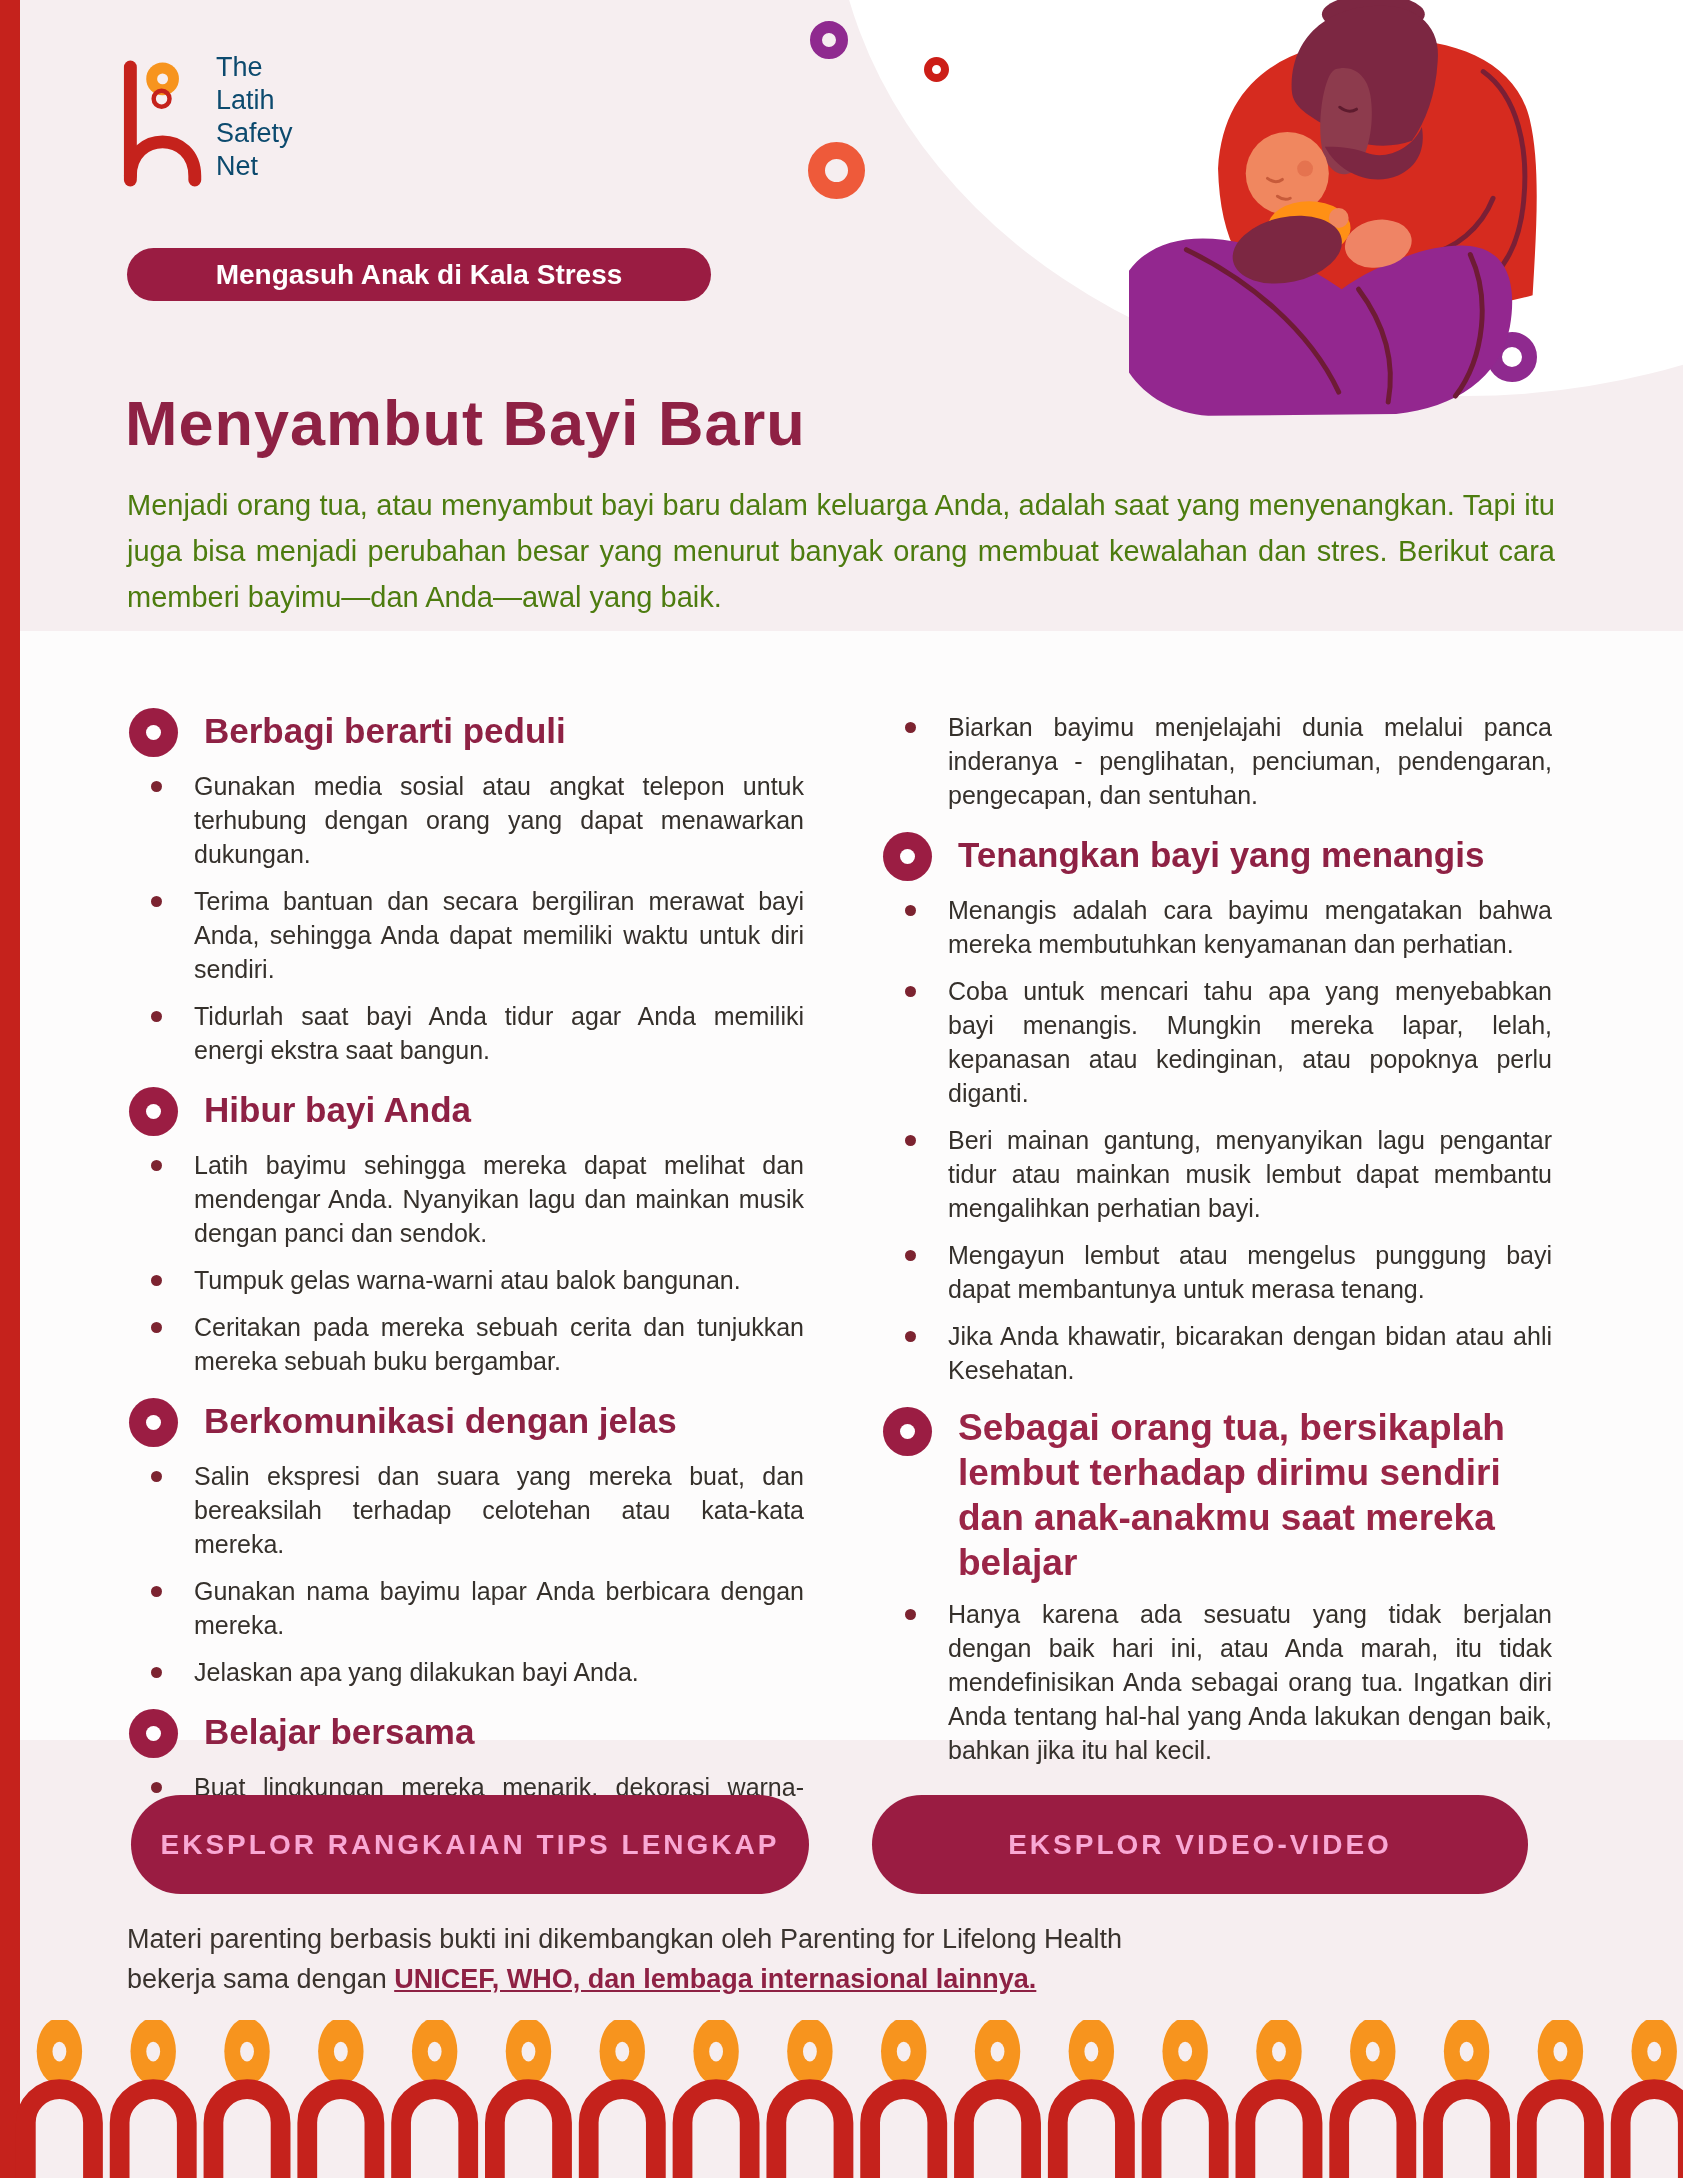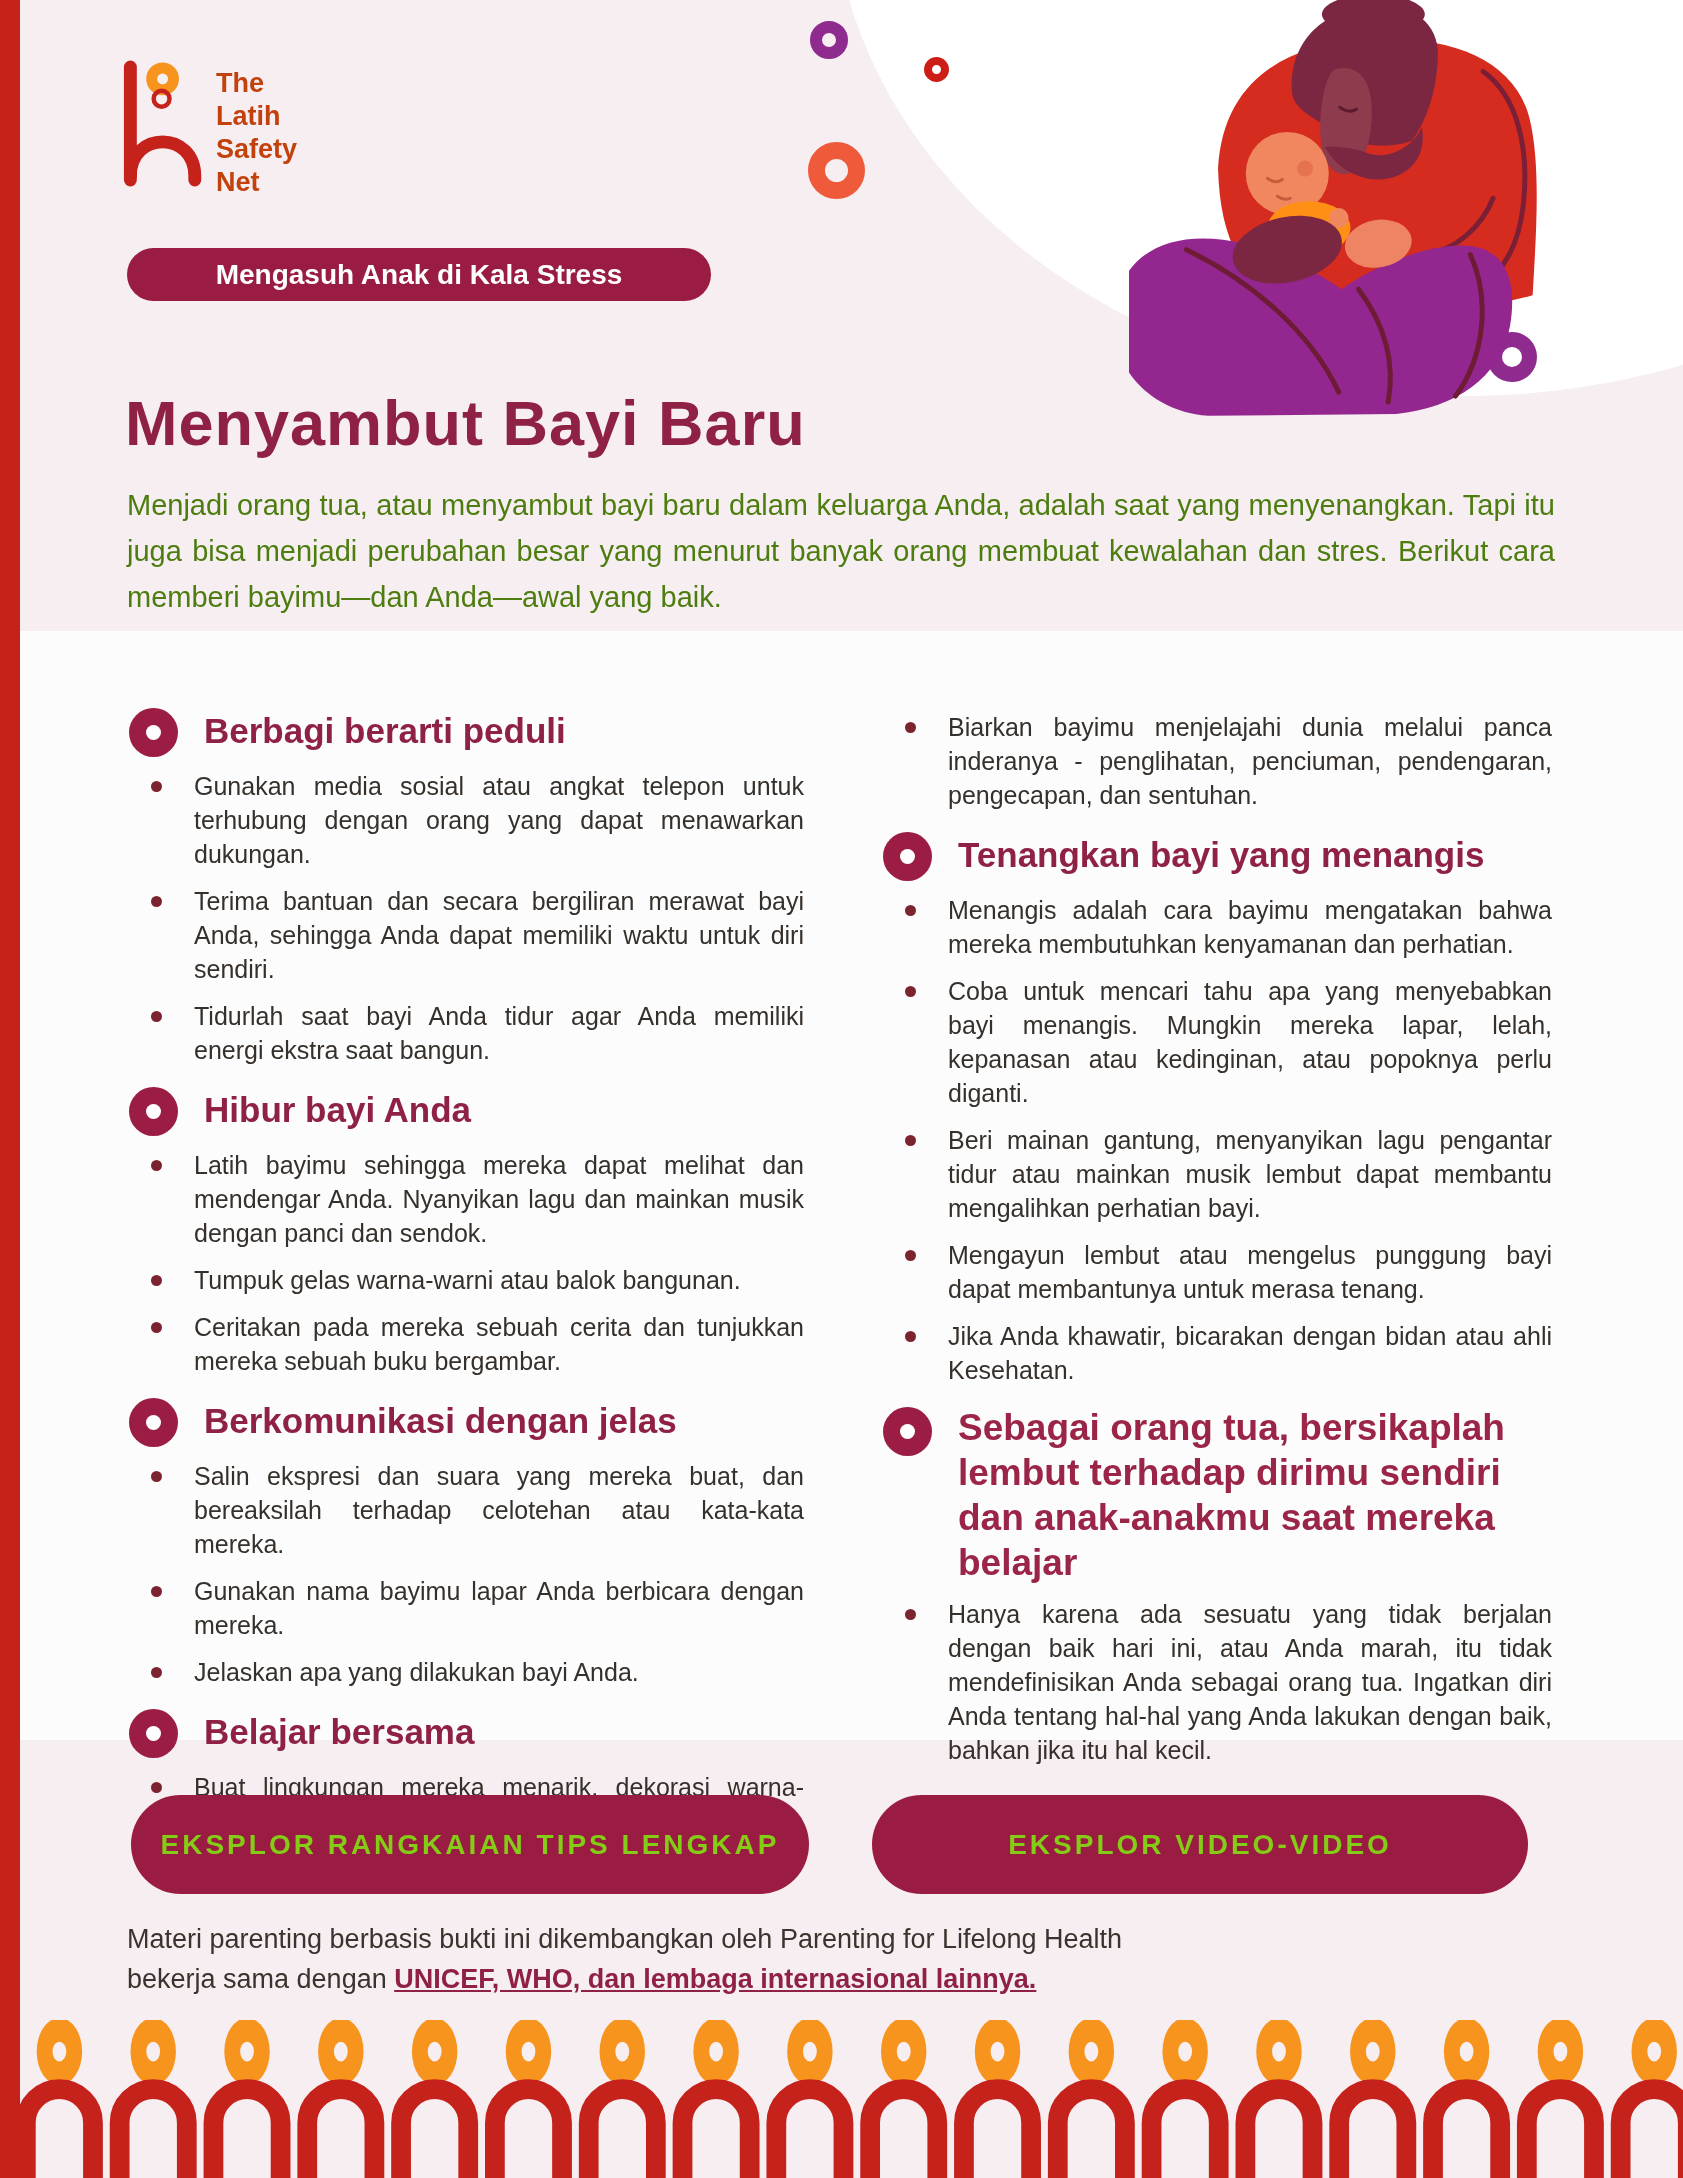--- a/index.html
+++ b/index.html
@@ -14,21 +14,21 @@
   
   .donut{position:absolute;border-radius:50%;box-sizing:border-box;background:transparent;}
   .d-purple-sm{left:810px;top:21px;width:38px;height:38px;border:12px solid #8f2a8f;}
   .d-red-ring{left:924px;top:57px;width:25px;height:25px;border:8px solid #cc1e17;}
   .d-orangered{left:808px;top:142px;width:57px;height:57px;border:17px solid #ee5a3a;}
   .d-orange-sm{left:1475px;top:251px;width:27px;height:27px;border:8px solid #f7941e;}
   .d-maroon-sm{left:1413px;top:341px;width:27px;height:27px;border:8px solid #7c1f3d;}
   .d-purple-md{left:1487px;top:332px;width:50px;height:50px;border:15px solid #8f2a8f;}
   
   .logo{position:absolute;left:117px;top:55px;}
-  .logo-text{position:absolute;left:216px;top:67px;color:#c2410c;font-size:27px;line-height:33px;font-weight:700;}
+  .logo-text{position:absolute;left:216px;top:51px;color:#0c4a6e;font-size:27px;line-height:33px;font-weight:400;}
   
   .badge{position:absolute;left:127px;top:248px;width:584px;height:53px;background:#9a1c42;border-radius:27px;
          color:#fff;font-size:28px;font-weight:bold;display:flex;align-items:center;justify-content:center;}
   
   .title{position:absolute;left:125px;top:345px;width:1089px;color:#8e2144;font-size:63px;font-weight:600;letter-spacing:1px;}
   
   .intro{position:absolute;left:127px;top:453px;width:1428px;color:#4d7c0f;font-size:29px;line-height:46px;text-align:justify;}
   
   .col{position:absolute;top:631px;box-sizing:border-box;}
   .col-left{left:127px;width:677px;padding-top:77px;}
@@ -39,21 +39,21 @@
   .donut-icon{flex:0 0 auto;width:49px;height:49px;border-radius:50%;background:#9b1d43;position:relative;margin-left:2px;}
   .donut-icon::after{content:"";position:absolute;left:17px;top:17px;width:15px;height:15px;border-radius:50%;background:#fff;}
   .sec-head h2{margin:2px 0 0 26px;color:#8e2144;font-size:35px;line-height:42px;font-weight:bold;}
   .sec.large .sec-head h2{font-size:37px;line-height:45px;color:#9a2547;margin-top:-2px;}
   ul.tips{list-style:none;margin:0;padding:0;}
   ul.tips li{display:flex;margin-bottom:13px;gap:11px;}
   .dot{flex:0 0 auto;width:11px;height:11px;border-radius:50%;background:#7c2330;margin:12px 0 0 24px;}
   .tip-text{margin-left:21px;color:#35302b;font-size:25px;line-height:34px;text-align:justify;flex:1;}
   
   .btn{position:absolute;top:1795px;height:99px;background:#9a1c42;border:none;border-radius:50px;
-       color:#84cc16;font-family:"Liberation Sans",sans-serif;font-size:28px;font-weight:bold;letter-spacing:3px;cursor:pointer;}
+       color:#f9a8d4;font-family:"Liberation Sans",sans-serif;font-size:28px;font-weight:bold;letter-spacing:3px;cursor:pointer;}
   .btn-left{left:131px;width:678px;}
   .btn-right{left:872px;width:656px;}
   
   .footer{position:absolute;left:127px;top:1919px;font-size:27px;line-height:40px;color:#3a332e;}
   .footer a{color:#8e2144;text-decoration:underline;font-weight:600;}
   
   .bottom-deco{position:absolute;left:0;top:2020px;width:1683px;height:158px;}
   
   .illus{position:absolute;left:1129px;top:0;width:554px;height:436px;}
 </style>

